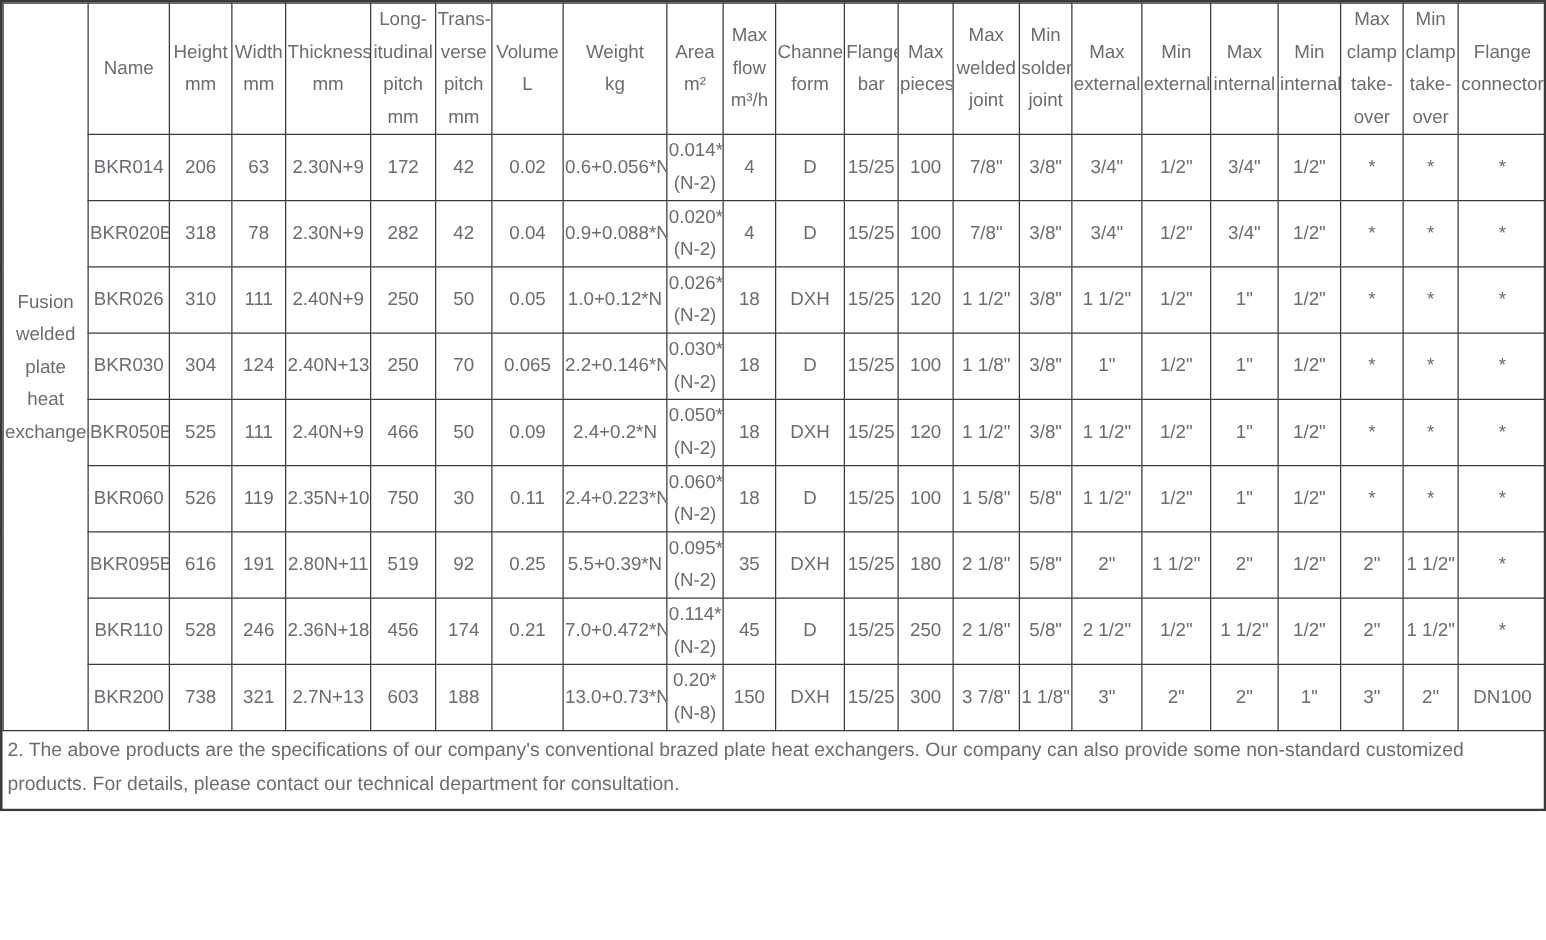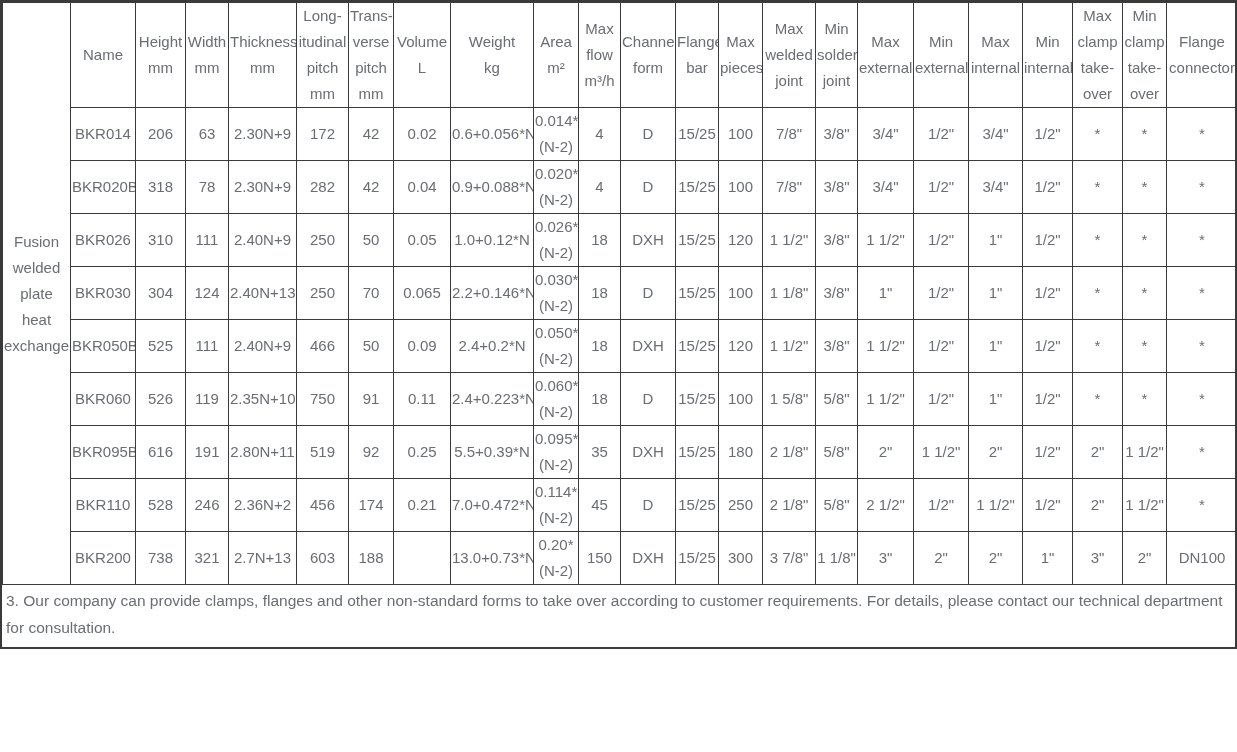--- a/index.html
+++ b/index.html
@@ -263,21 +263,21 @@
           <td>*</td>
           <td>*</td>
           <td>*</td>
         </tr>
         <tr class="data-row">
           <td>BKR060</td>
           <td>526</td>
           <td>119</td>
           <td>2.35N+10</td>
           <td>750</td>
-          <td>91</td>
+          <td>30</td>
           <td>0.11</td>
           <td>2.4+0.223*N</td>
           <td>0.060*
 (N-2)</td>
           <td>18</td>
           <td>D</td>
           <td>15/25</td>
           <td>100</td>
           <td>1 5/8"</td>
           <td>5/8"</td>
@@ -311,21 +311,21 @@
           <td>2"</td>
           <td>1/2"</td>
           <td>2"</td>
           <td>1 1/2"</td>
           <td>*</td>
         </tr>
         <tr class="data-row">
           <td>BKR110</td>
           <td>528</td>
           <td>246</td>
-          <td>2.36N+2</td>
+          <td>2.36N+18</td>
           <td>456</td>
           <td>174</td>
           <td>0.21</td>
           <td>7.0+0.472*N</td>
           <td>0.114*
 (N-2)</td>
           <td>45</td>
           <td>D</td>
           <td>15/25</td>
           <td>250</td>
@@ -342,34 +342,34 @@
         <tr class="data-row">
           <td>BKR200</td>
           <td>738</td>
           <td>321</td>
           <td>2.7N+13</td>
           <td>603</td>
           <td>188</td>
           <td></td>
           <td>13.0+0.73*N</td>
           <td>0.20*
-(N-2)</td>
+(N-8)</td>
           <td>150</td>
           <td>DXH</td>
           <td>15/25</td>
           <td>300</td>
           <td>3 7/8"</td>
           <td>1 1/8"</td>
           <td>3"</td>
           <td>2"</td>
           <td>2"</td>
           <td>1"</td>
           <td>3"</td>
           <td>2"</td>
           <td>DN100</td>
         </tr>
       </tbody>
   </table>
 
   <div class="remarks">
-    <p>3. Our company can provide clamps, flanges and other non-standard forms to take over according to customer requirements. For details, please contact our technical department for consultation.</p>
+    <p>2. The above products are the specifications of our company's conventional brazed plate heat exchangers. Our company can also provide some non-standard customized products. For details, please contact our technical department for consultation.</p>
   </div>
 </div>
 
 </body></html>

